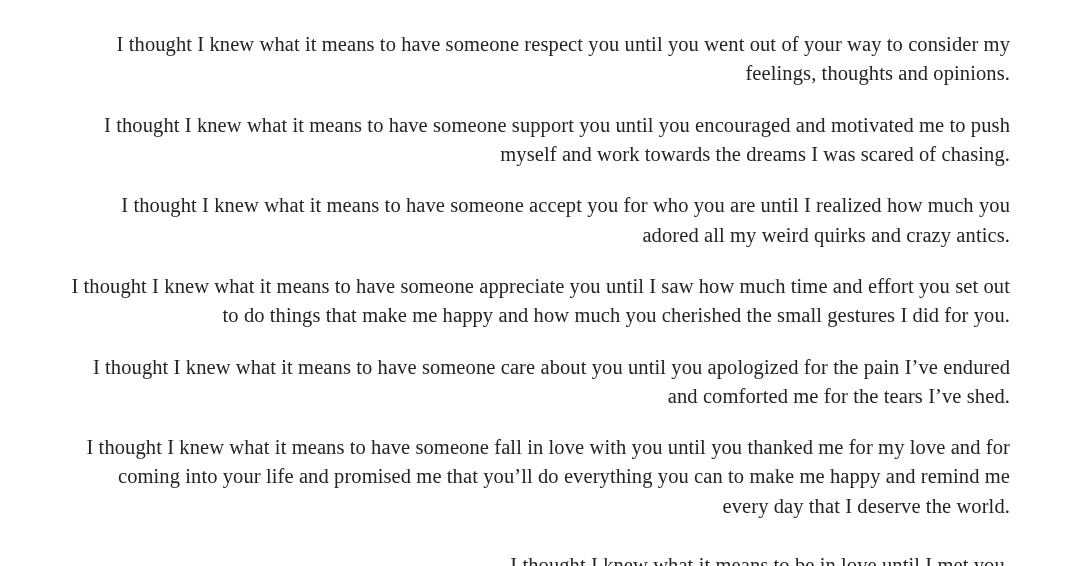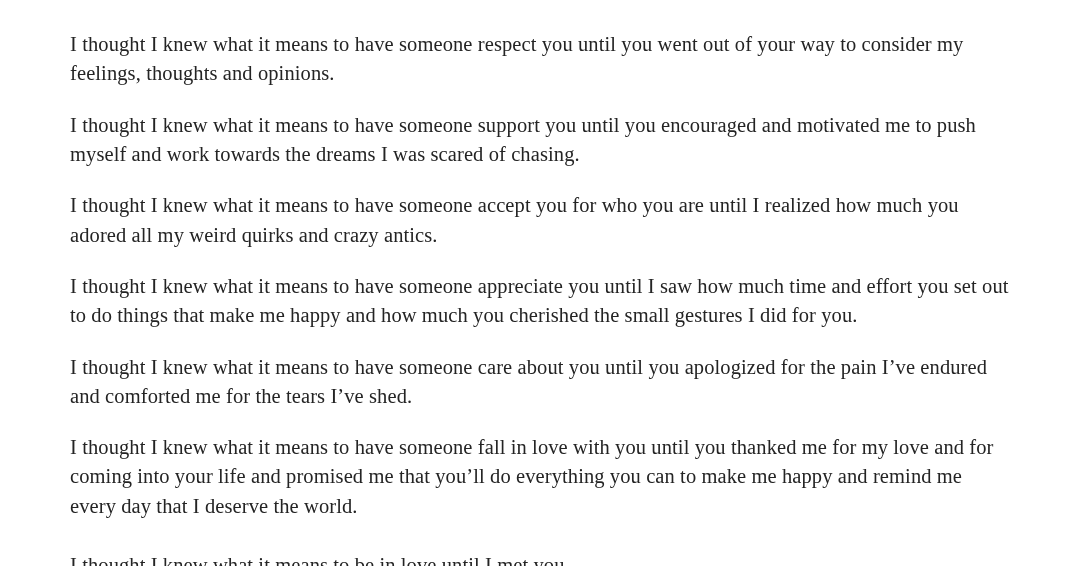--- a/index.html
+++ b/index.html
@@ -17,21 +17,21 @@
   .poem {
     width: 940px;
     margin: 0 auto;
     padding-top: 30px;
     text-align: center;
   }
   .stanza {
     font-size: 20.5px;
     line-height: 1.43;
     margin: 0 0 22px 0;
-    text-align: left;
+    text-align: right;
     letter-spacing: 0.1px;
   }
   .stanza.last-line {
     margin-top: 30px;
     margin-bottom: 30px;
   }
 </style>
 </head>
 <body>
 

